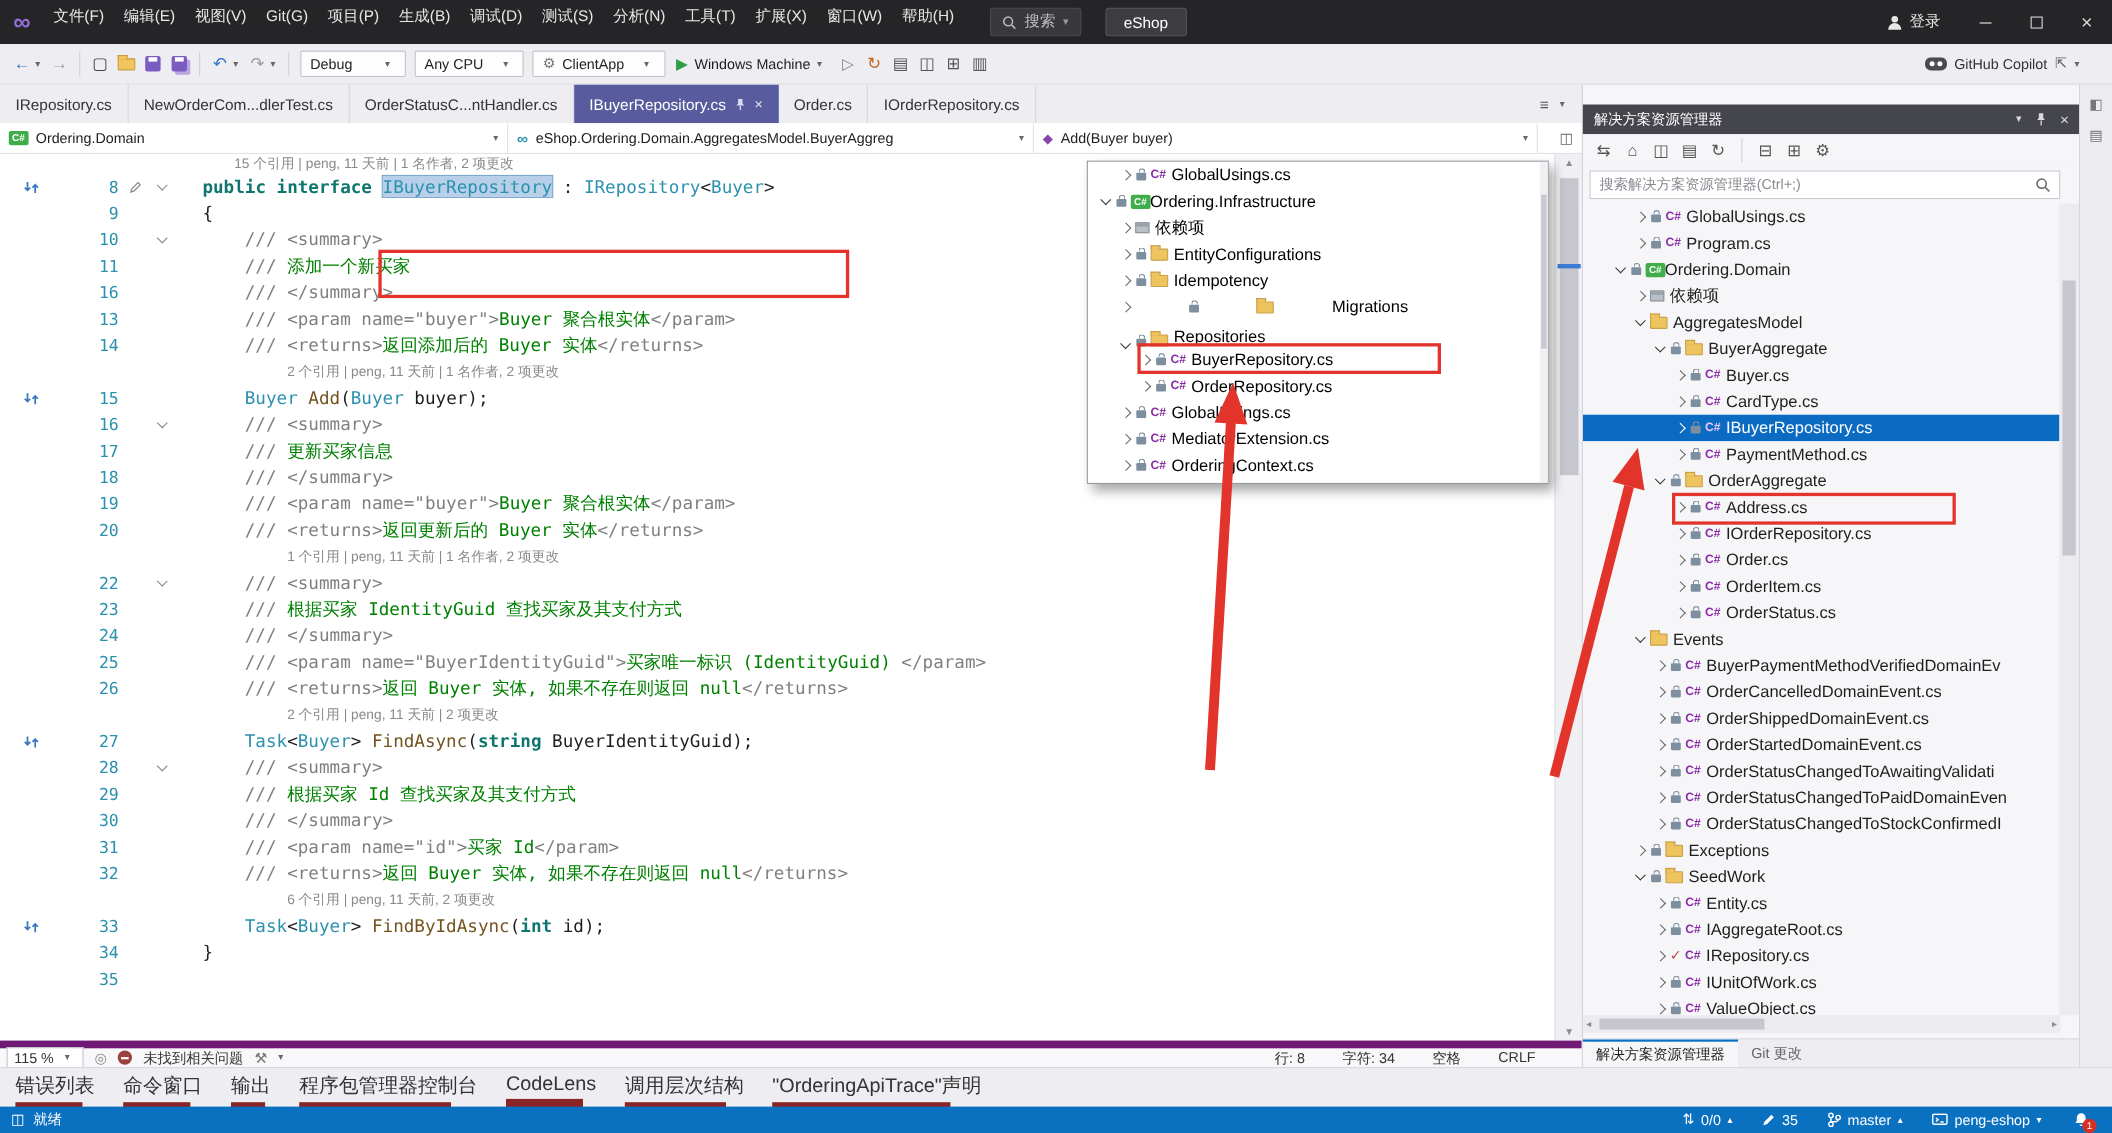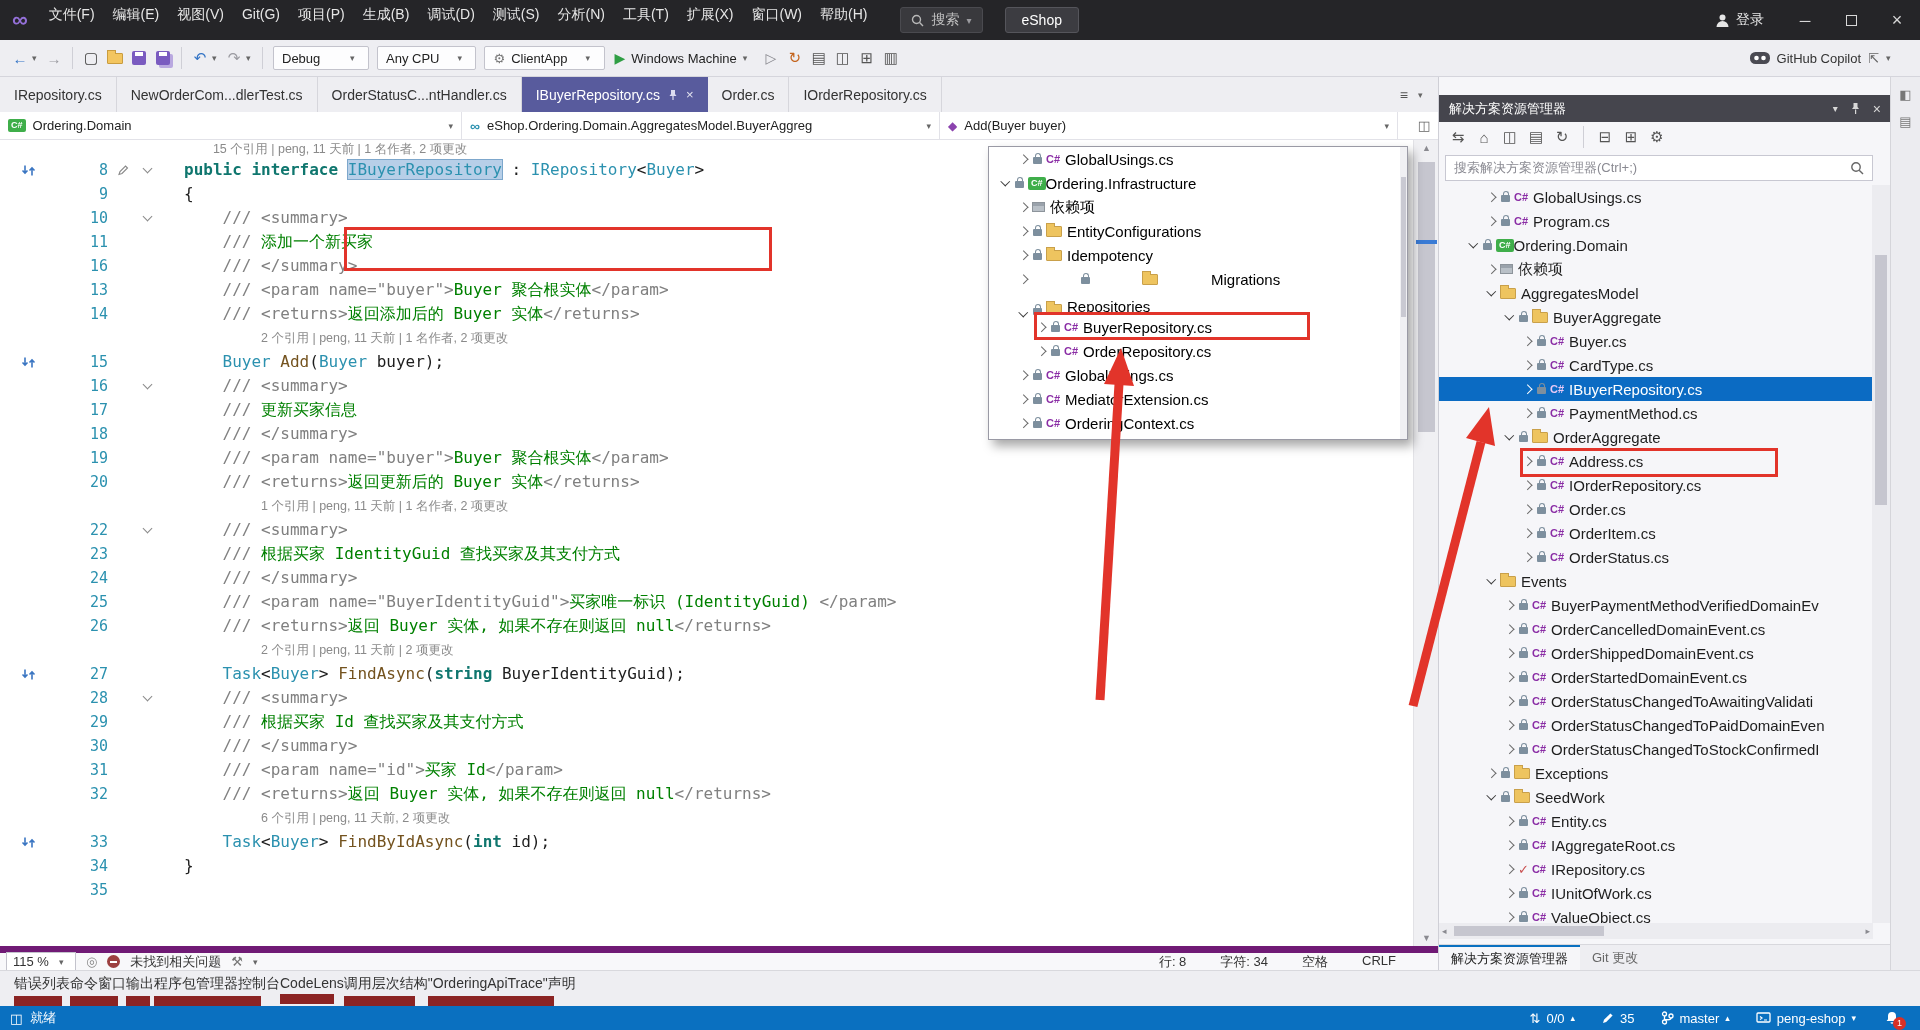--- a/index.html
+++ b/index.html
@@ -117,21 +117,21 @@
   .se-tab { padding:0 12px; display:flex; align-items:center; }
   .se-tab.active { background:#f6f6f9; color:#1e1e1e; border-top:2px solid #0a70c0; }
 
   
   .popup { position:absolute; left:988px; top:146px; width:420px; height:294px; background:#fff; border:1px solid #9a9aa5; box-shadow:5px 6px 10px rgba(0,0,0,.35); z-index:40; font-size:15px; overflow:hidden; }
   .popup .trow { height:24px; }
   .popup-vscroll { position:absolute; right:0; top:0; width:7px; height:100%; background:#f0f0f3; }
   .popup-vthumb { position:absolute; left:1px; top:30px; width:5px; height:140px; background:#c9c9d2; }
 
   
-  .panel-tabs { position:absolute; left:0; top:970px; width:1920px; height:36px; background:#eeeef2; border-top:1px solid #d8d8dd; display:flex; align-items:flex-start; padding:4px 0 0 14px; font-size:14px; color:#333; }
+  .panel-tabs { position:absolute; left:0; top:970px; width:1920px; height:36px; background:#eeeef2; border-top:1px solid #d8d8dd; display:flex; align-items:flex-start; padding:4px 0 0 14px; gap:26px; font-size:18px; color:#333; }
   .ptab { display:flex; flex-direction:column; gap:3px; }
   .ptab .bar { height:10px; background:#8b2424; width:85%; }
 
   
   .statusbar { position:absolute; left:0; top:1006px; width:1920px; height:24px; background:#0a70c0; color:#fff; display:flex; align-items:center; font-size:13px; padding:0 10px; gap:8px; }
   .sb-right { margin-left:auto; display:flex; align-items:center; gap:26px; padding-right:8px; }
   .sb-item { display:flex; align-items:center; gap:6px; }
   .sb-caret-up { font-size:9px; }
   .bell-wrap { position:relative; width:20px; height:20px; display:flex; align-items:center; justify-content:center; }
   .badge { position:absolute; right:-4px; bottom:-2px; background:#d93025; color:#fff; font-size:9px; border-radius:50%; width:13px; height:13px; line-height:13px; text-align:center; }

